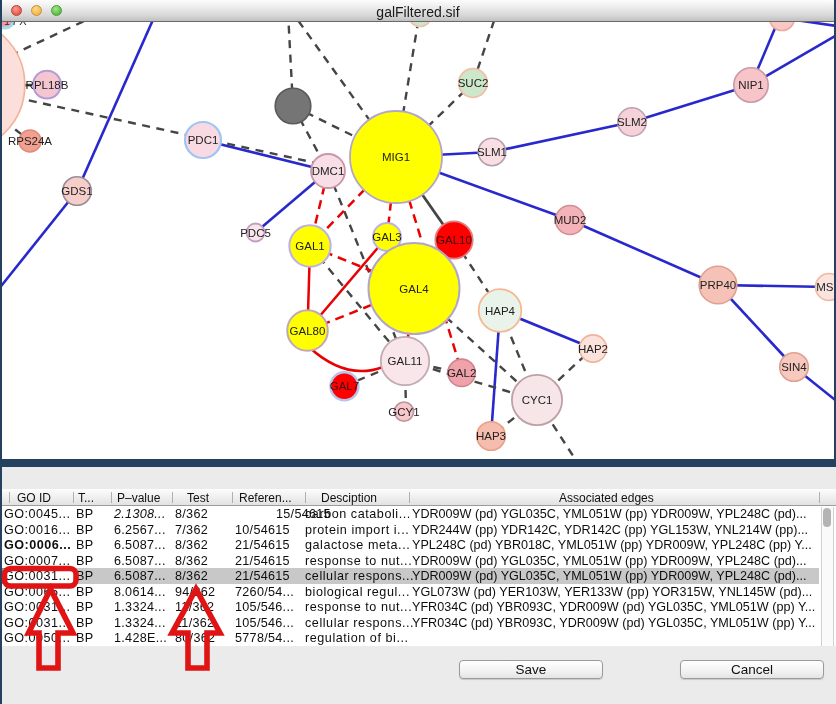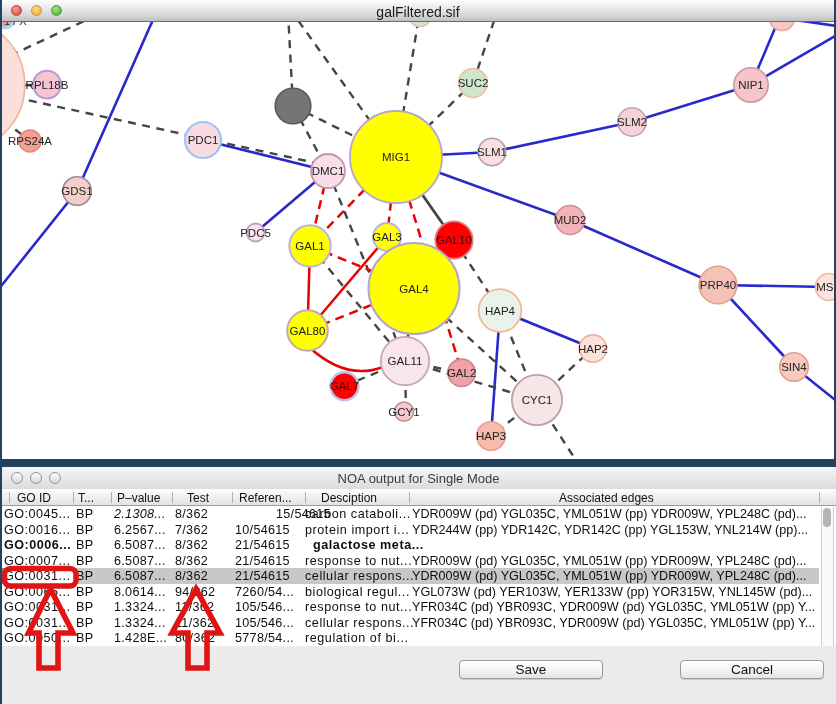--- a/index.html
+++ b/index.html
@@ -148,26 +148,20 @@
       <text x="4" y="24.5" font-size="11" fill="#333" letter-spacing="1.5">17X</text>
     </svg>
 <div id="titlebar">
   <div class="tl" style="left:10px;background:radial-gradient(circle at 40% 32%,#f89f94,#ec6156 60%,#d8463c);border:1px solid #ba4238;"></div>
   <div class="tl" style="left:30px;background:radial-gradient(circle at 40% 32%,#fcd88e,#f5bd50 60%,#e8a63a);border:1px solid #c79237;"></div>
   <div class="tl" style="left:50px;background:radial-gradient(circle at 40% 32%,#a8e391,#62c54c 60%,#46ab31);border:1px solid #4d9b38;"></div>
   <div class="t">galFiltered.sif</div>
 </div>
 <div id="navyband"></div>
 <div id="dialog">
-  <div id="dtitle">
-    <div class="gl" style="left:10px;"></div>
-    <div class="gl" style="left:29px;"></div>
-    <div class="gl" style="left:48px;"></div>
-    <div class="t">NOA output for Single Mode</div>
-  </div>
   <div id="thead">
     <span style="left:16px;">GO ID</span>
     <span style="left:77px;">T...</span>
     <span style="left:116px;">P–value</span>
     <span style="left:186px;">Test</span>
     <span style="left:238px;">Referen...</span>
     <span style="left:320px;">Desciption</span>
     <span style="left:558px;">Associated edges</span>
     <i style="left:8px;"></i>
         <i style="left:72px;"></i>
@@ -196,21 +190,22 @@
           <span style="left: 234px; letter-spacing: 0.3px;">10/54615</span>
           <span style="left: 304px; letter-spacing: 0.55px;">protein import i...</span>
           <span style="left: 411px;">YDR244W (pp) YDR142C, YDR142C (pp) YGL153W, YNL214W (pp)...</span>
         </div>
         <div class="row" style="top: 31.1px;">
           <span style="left: 3px; letter-spacing: 0.5px; font-weight: bold;">GO:0006...</span>
           <span style="left: 75px; letter-spacing: 0.3px;">BP</span>
           <span style="left: 113px; letter-spacing: 0.3px;">6.5087...</span>
           <span style="left: 174px; letter-spacing: 0.3px;">8/362</span>
           <span style="left: 234px; letter-spacing: 0.3px;">21/54615</span>
-          <span style="left: 312px; letter-spacing: 0.55px; font-weight: bold;">galactose meta...</span>
+          <span style="left: 304px; letter-spacing: 0.55px;">galactose meta...</span>
+          <span style="left: 411px;">YPL248C (pd) YBR018C, YML051W (pp) YDR009W, YPL248C (pp) Y...</span>
         </div>
         <div class="row" style="top: 46.65px;">
           <span style="left: 3px; letter-spacing: 0.5px;">GO:0007...</span>
           <span style="left: 75px; letter-spacing: 0.3px;">BP</span>
           <span style="left: 113px; letter-spacing: 0.3px;">6.5087...</span>
           <span style="left: 174px; letter-spacing: 0.3px;">8/362</span>
           <span style="left: 234px; letter-spacing: 0.3px;">21/54615</span>
           <span style="left: 304px; letter-spacing: 0.55px;">response to nut...</span>
           <span style="left: 411px;">YDR009W (pd) YGL035C, YML051W (pp) YDR009W, YPL248C (pd)...</span>
         </div>

